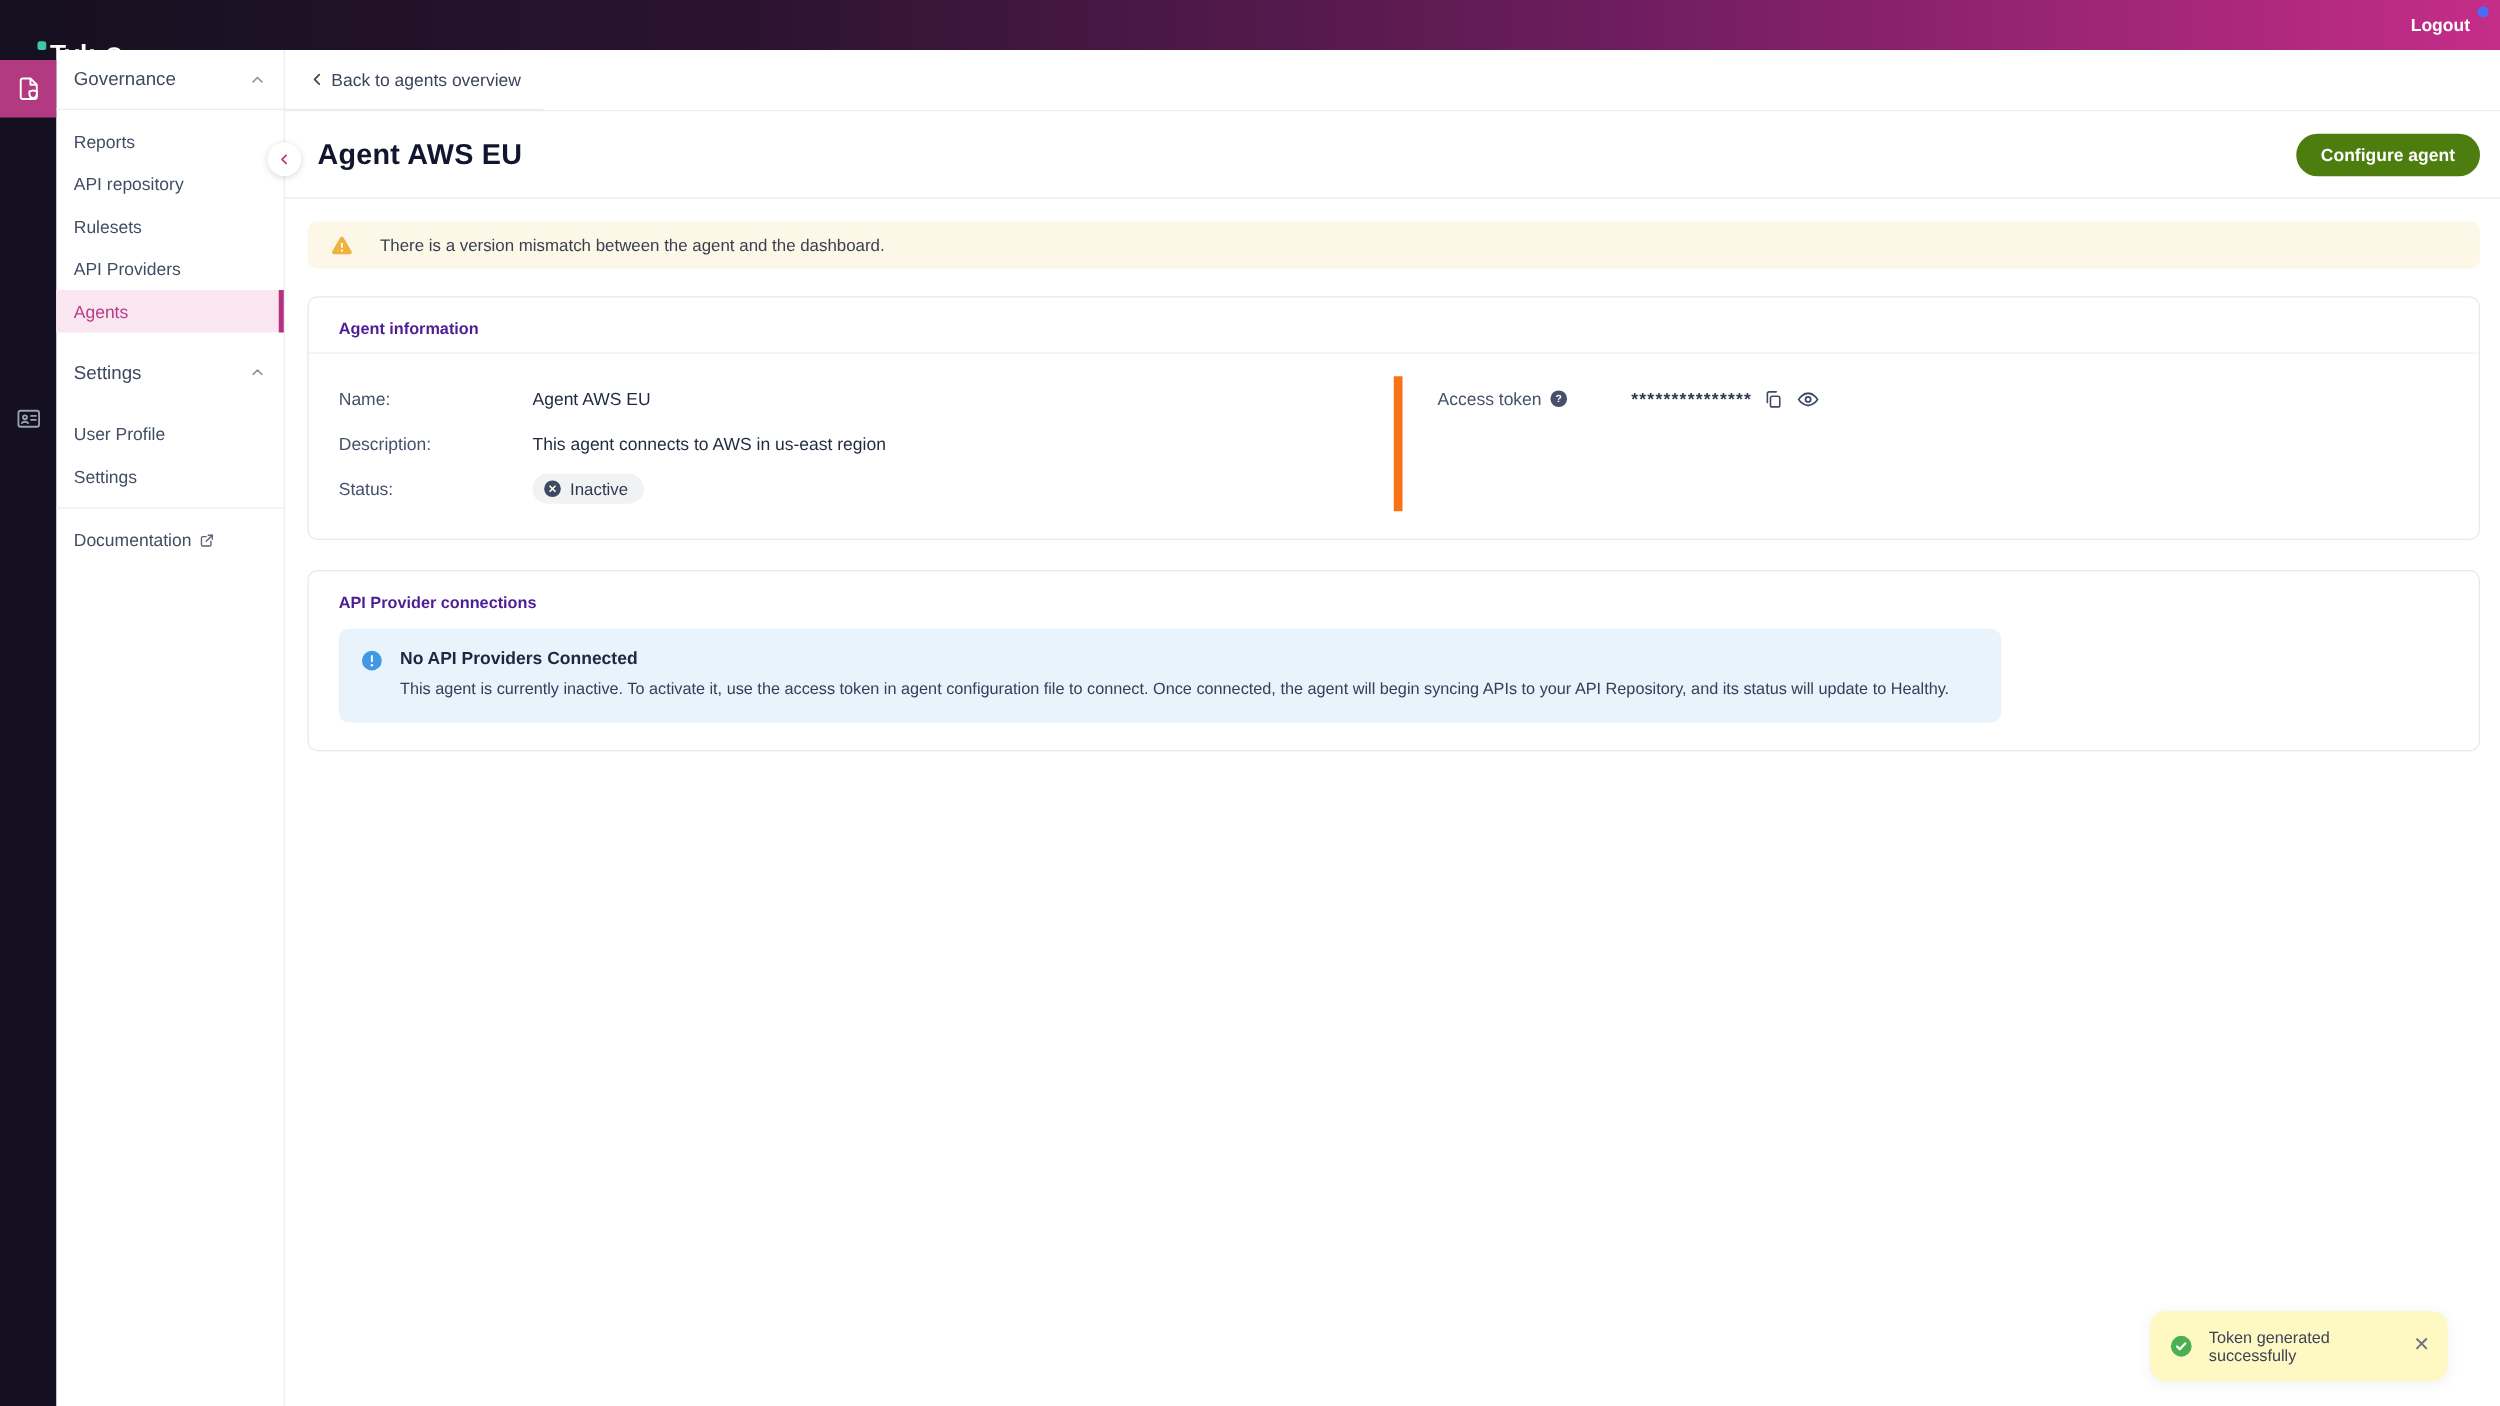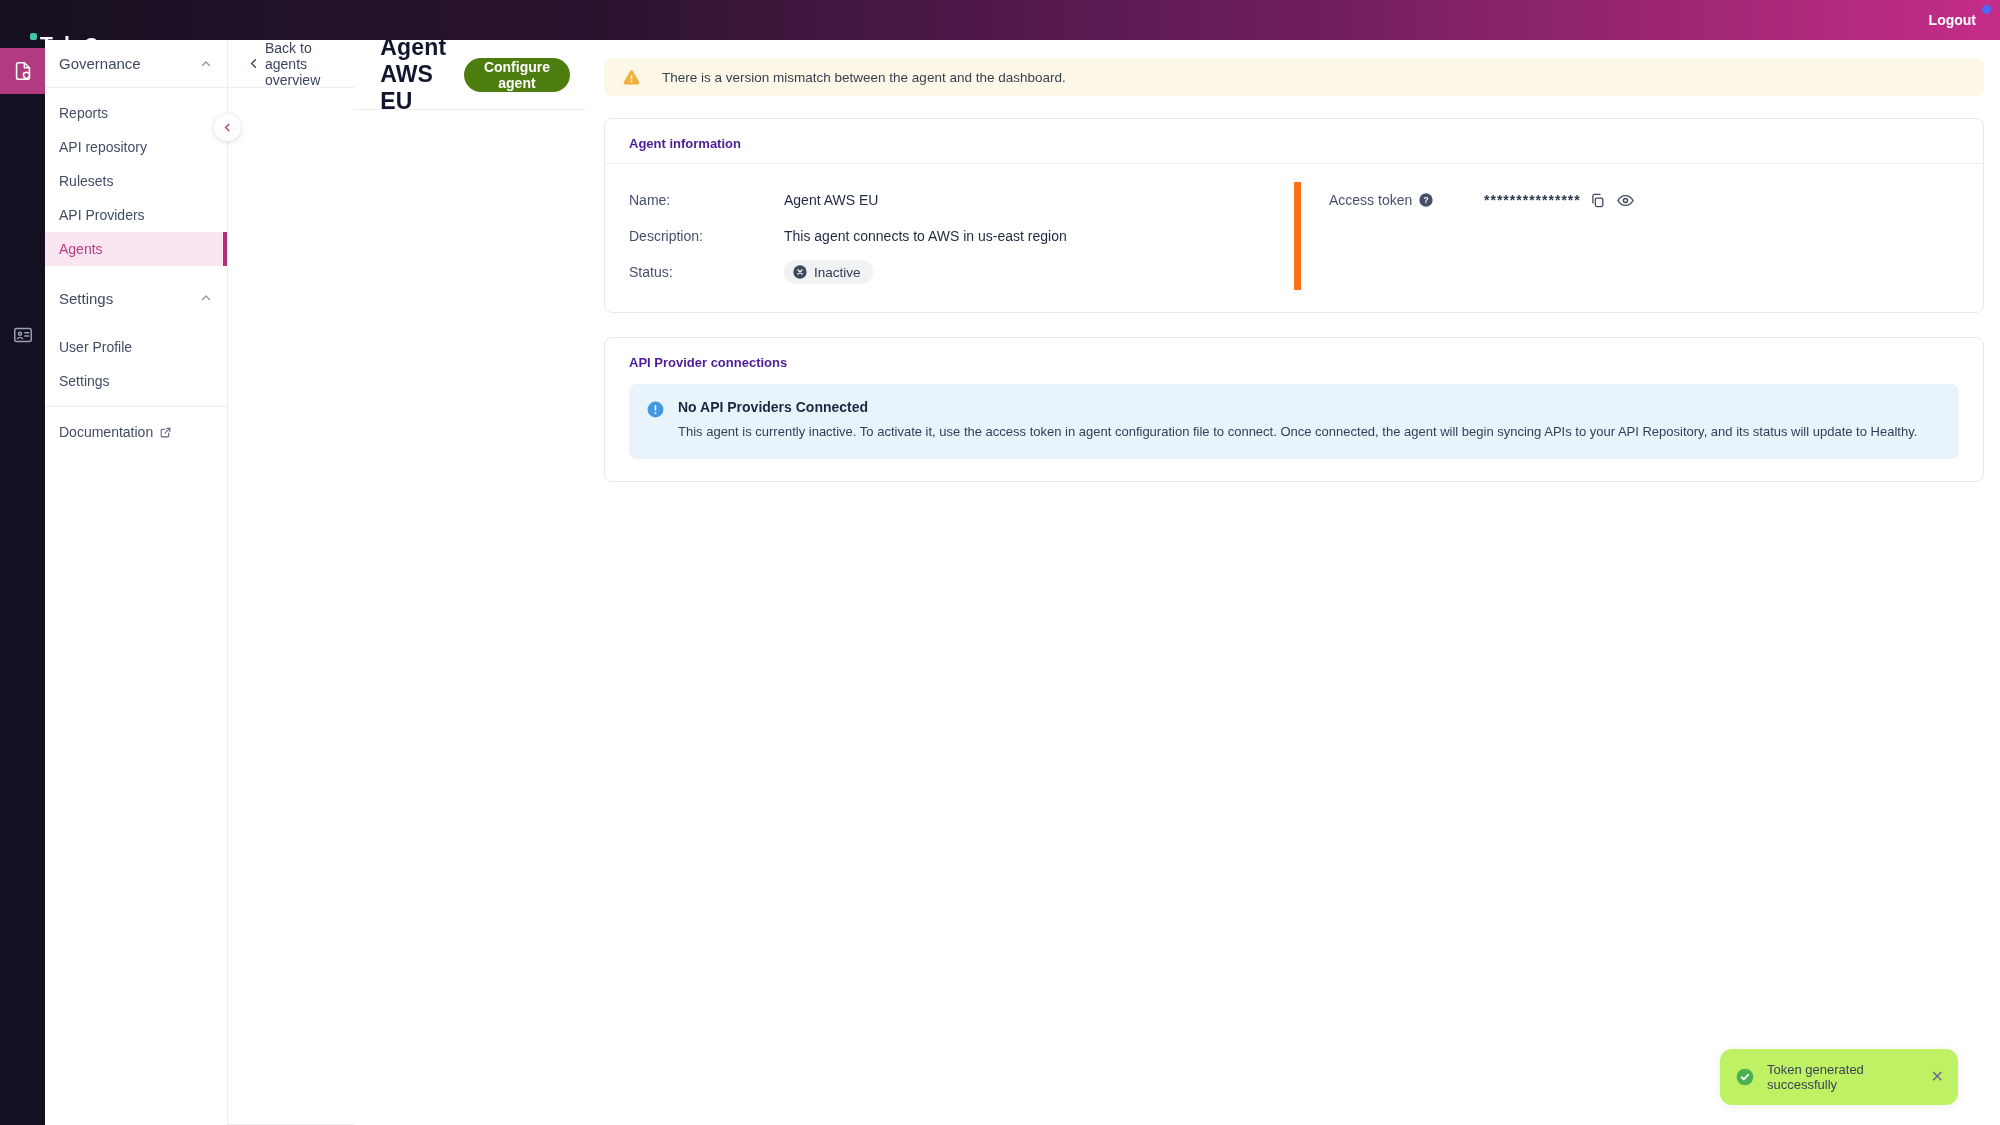--- a/index.html
+++ b/index.html
@@ -37,21 +37,21 @@
   .side-item { height:34px; display:flex; align-items:center; padding:0 14px; color:#414d63; cursor:pointer; }
   .side-item.active { background:#f9e6f1; color:#bb3b86; border-right:4px solid #b5307d; }
   .side-gap { height:8px; }
   .side-divider { border-top:1px solid #ececf1; margin:8px 0; }
   .doc-item { display:flex; align-items:center; gap:6px; }
   .collapse-btn { position:absolute; right:-14px; top:74px; width:27px; height:27px; border-radius:50%;
     background:#fff; border:none; box-shadow:0 1px 5px rgba(40,40,70,.18); display:flex; align-items:center;
     justify-content:center; cursor:pointer; z-index:5; }
 
   
-  .main { flex:1; display:flex; flex-direction:row; }
+  .main { flex:1; display:flex; flex-direction:column; }
   .back-row { height:48px; display:flex; align-items:center; gap:4px; padding:0 18px;
     border-bottom:1px solid #ececf1; color:#3a455c; font-size:14px; cursor:pointer; width:fit-content; }
   .back-wrap { border-bottom:1px solid #ececf1; }
   .title-row { height:70px; display:flex; align-items:center; padding:0 16px 0 26px;
     border-bottom:1px solid #ececf1; }
   .page-title { font-size:23px; font-weight:700; color:#11162e; letter-spacing:.2px; }
   .title-row .spacer { flex:1; }
   .btn-primary { background:#4d7c0f; color:#fff; border:none; border-radius:17px; height:34px;
     padding:0 20px; font-size:14px; font-weight:600; cursor:pointer; font-family:inherit; }
 
@@ -76,21 +76,21 @@
 
   .token { letter-spacing:1px; font-weight:700; color:#2e3950; }
   .icon-btn { background:none; border:none; cursor:pointer; display:inline-flex; align-items:center; padding:0 2px; }
 
   .infobox { background:#e8f3fc; border-radius:8px; width:1330px; padding:15px 20px 17px 17px;
     display:flex; gap:13px; }
   .infobox-title { font-size:14px; font-weight:600; color:#1d2740; margin-bottom:8px; }
   .infobox-text { font-size:13px; color:#333e57; line-height:1.45; }
 
   
-  .toast { position:fixed; right:42px; bottom:20px; width:238px; background:#bef264; border-radius:12px;
+  .toast { position:fixed; right:42px; bottom:20px; width:238px; background:#fef9c3; border-radius:12px;
     padding:13px 14px 13px 15px; display:flex; align-items:center; gap:12px; box-shadow:0 2px 10px rgba(60,80,60,.08); }
   .toast-msg { font-size:13px; color:#3d4357; flex:1; }
   .toast-close { background:none; border:none; font-size:16px; color:#6b7280; cursor:pointer; line-height:1;
     font-family:inherit; }
 
   svg { display:block; }
 </style>
 </head>
 <body>
 

